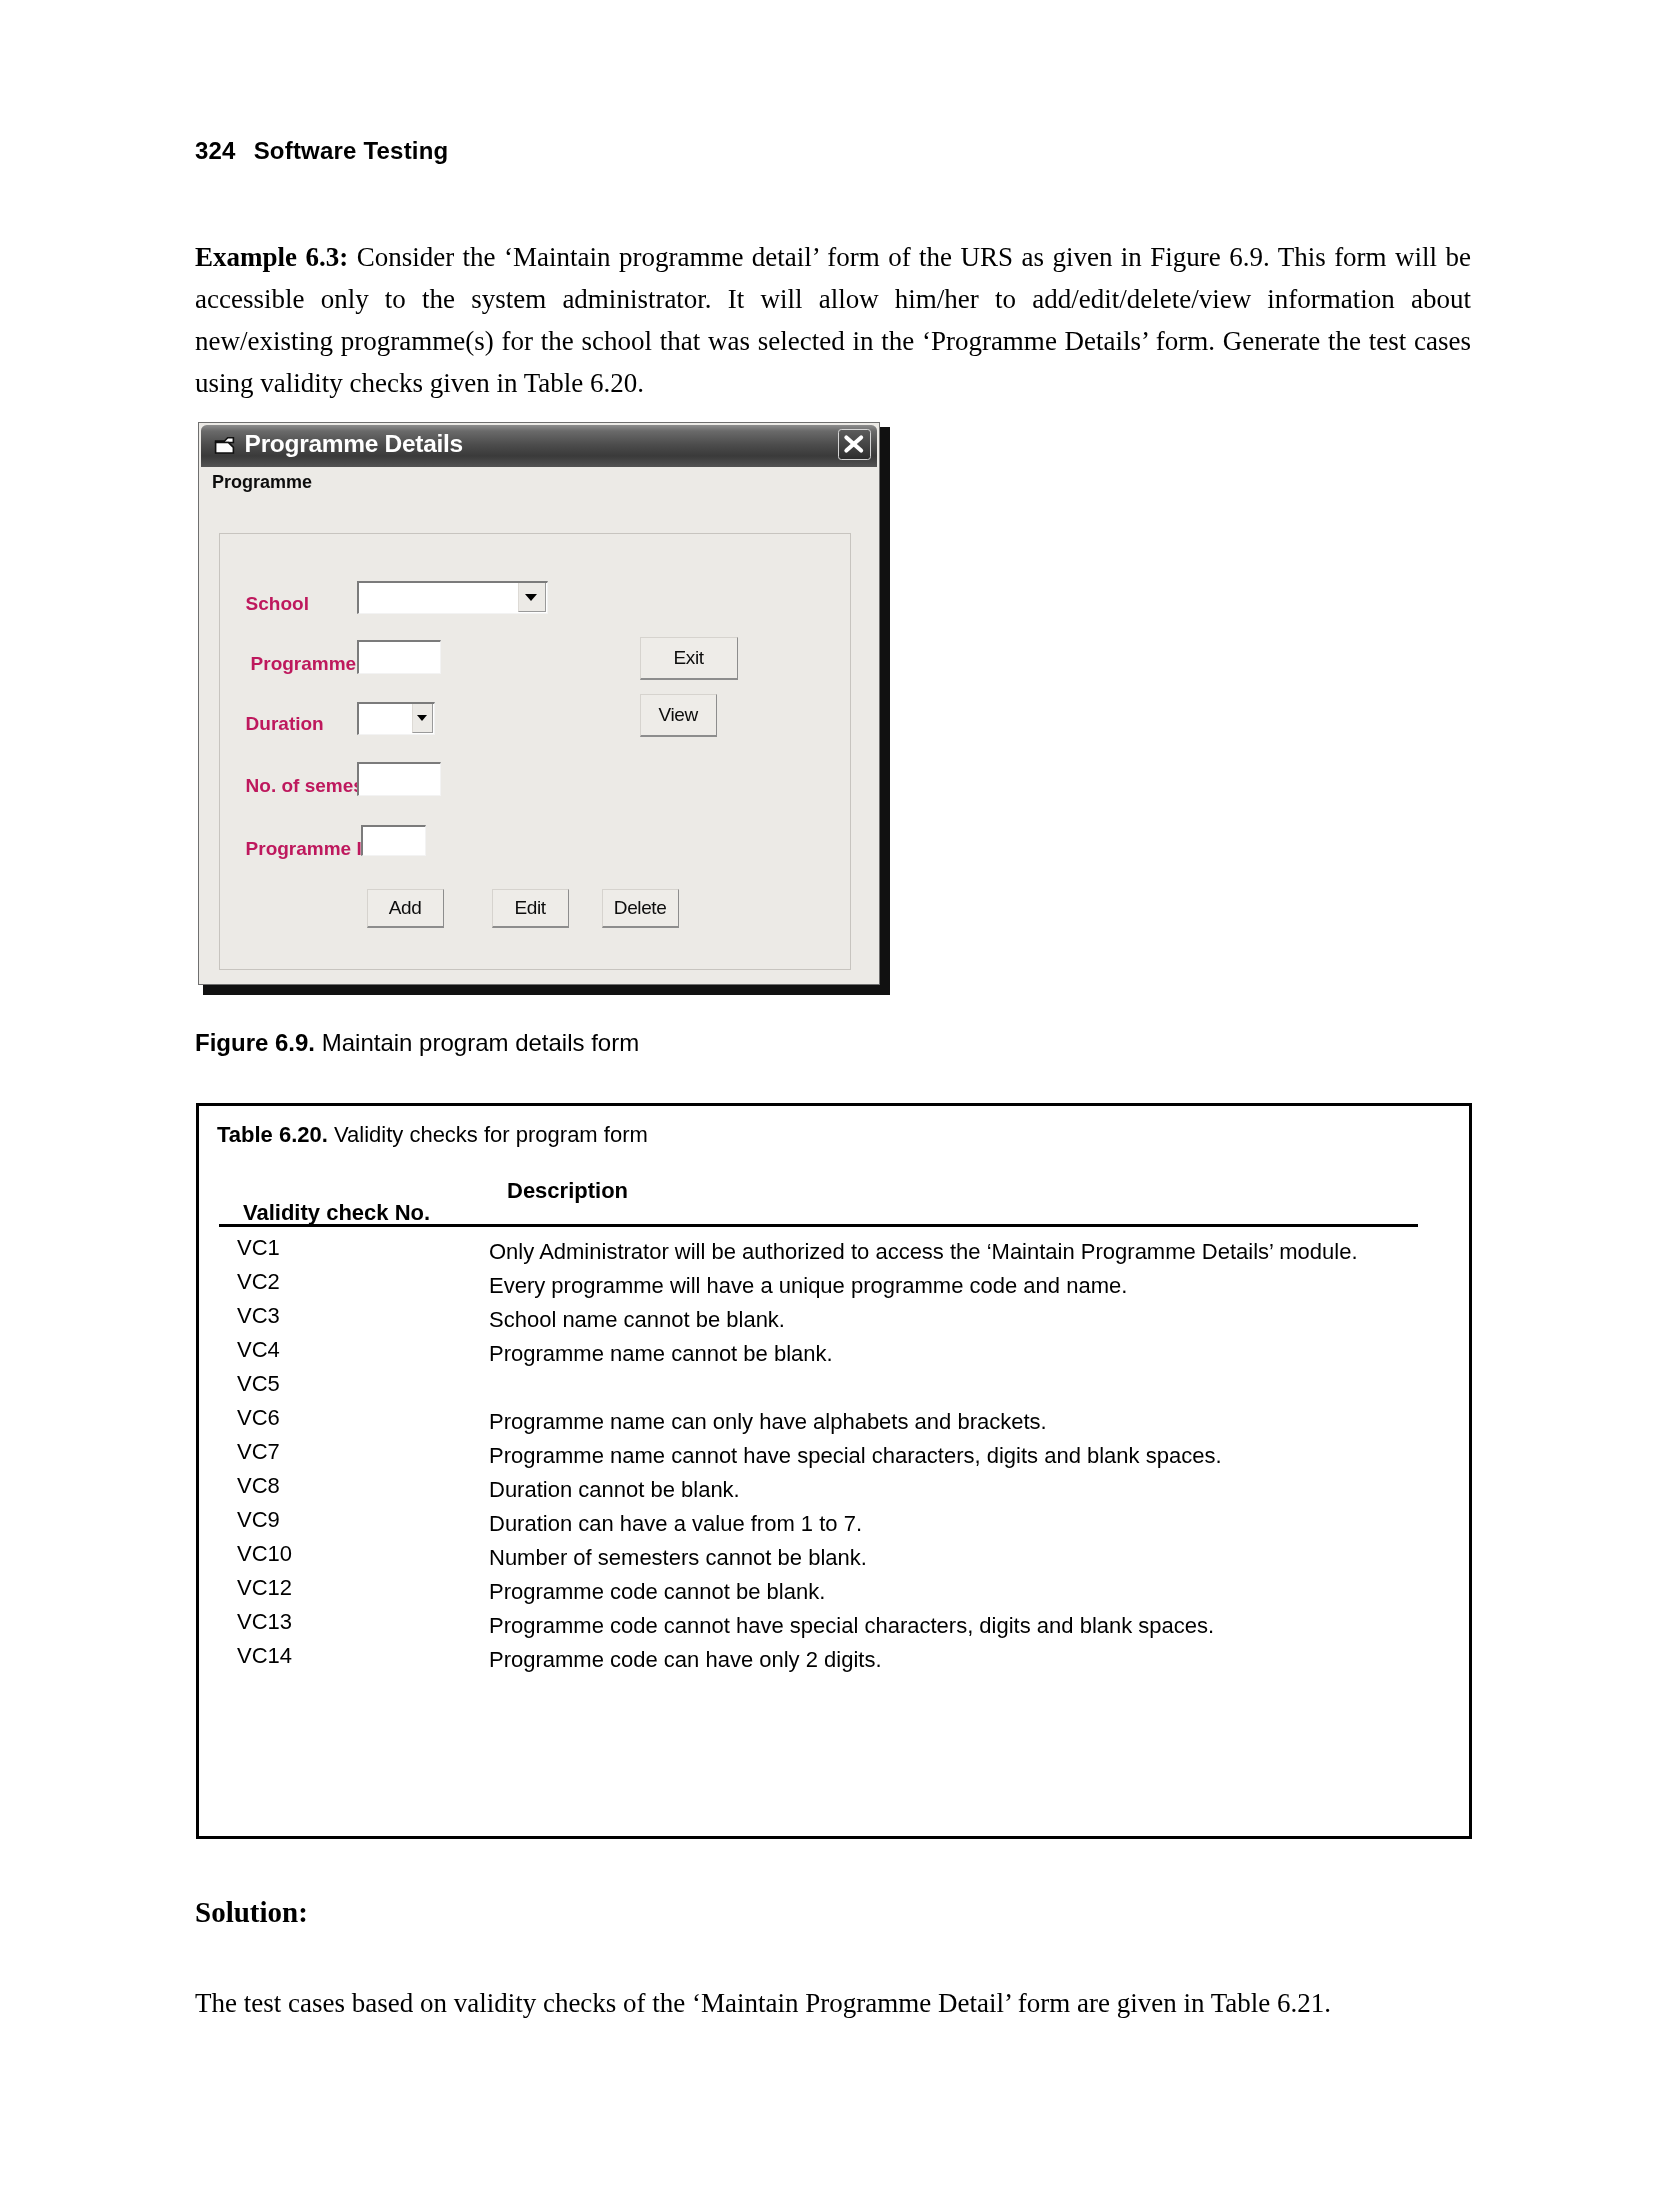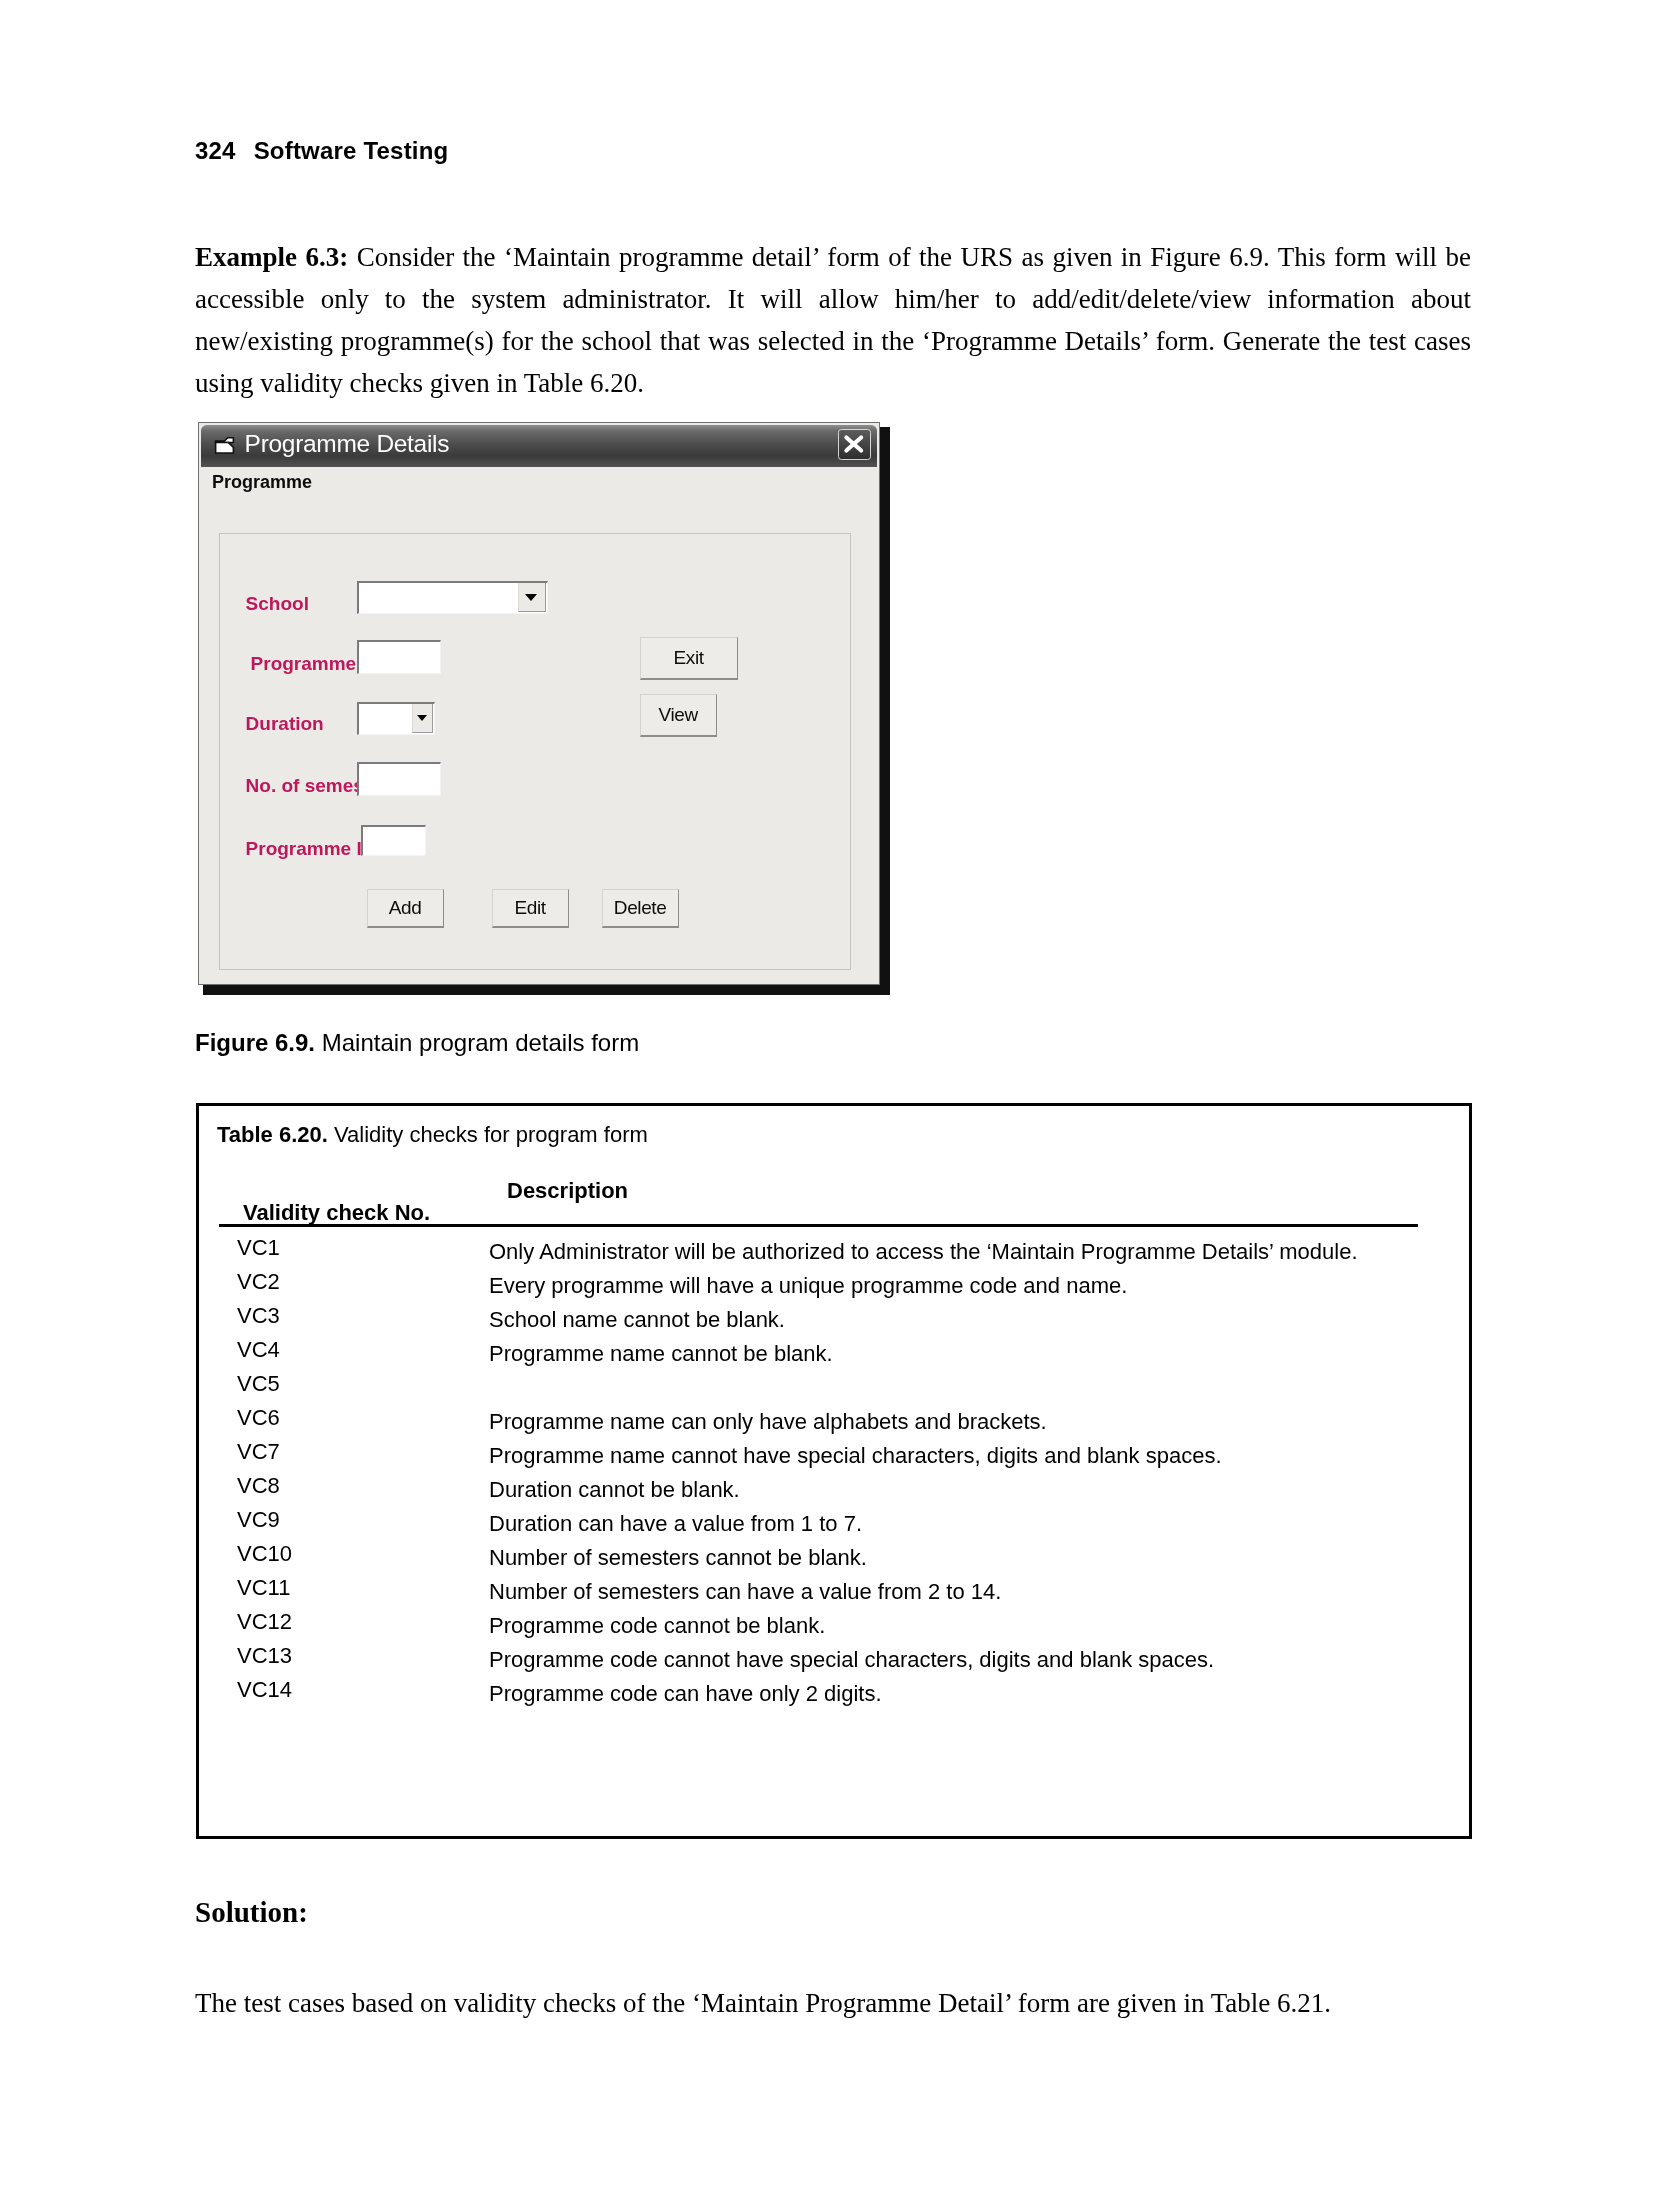--- a/index.html
+++ b/index.html
@@ -86,21 +86,21 @@
     left: 13px;
     top: 11.5px;
     width: 21px;
     height: 19.6px;
   }
   .dlg-title-text {
     position: absolute;
     left: 44px;
     top: 5.7px;
     font-family: "Liberation Sans", sans-serif;
-    font-weight: normal;
+    font-weight: bold;
     font-size: 24.5px;
     color: #ffffff;
     letter-spacing: -0.3px;
     white-space: nowrap;
   }
   .dlg-close {
     position: absolute;
     right: 6.5px;
     top: 4.9px;
     width: 33px;
@@ -453,24 +453,20 @@
       </div>
       <div class="vc-row">
         <span class="vc-id">VC9</span>
         <div class="vc-desc">Duration can have a value from 1 to 7.</div>
       </div>
       <div class="vc-row">
         <span class="vc-id">VC10</span>
         <div class="vc-desc">Number of semesters cannot be blank.</div>
       </div>
       <div class="vc-row">
-        <span class="vc-id">VC11</span>
-        <div class="vc-desc">Number of semesters can have a value from 2 to 14.</div>
-      </div>
-      <div class="vc-row">
         <span class="vc-id">VC12</span>
         <div class="vc-desc">Programme code cannot be blank.</div>
       </div>
       <div class="vc-row">
         <span class="vc-id">VC13</span>
         <div class="vc-desc">Programme code cannot have special characters, digits and blank spaces.</div>
       </div>
       <div class="vc-row">
         <span class="vc-id">VC14</span>
         <div class="vc-desc">Programme code can have only 2 digits.</div>

